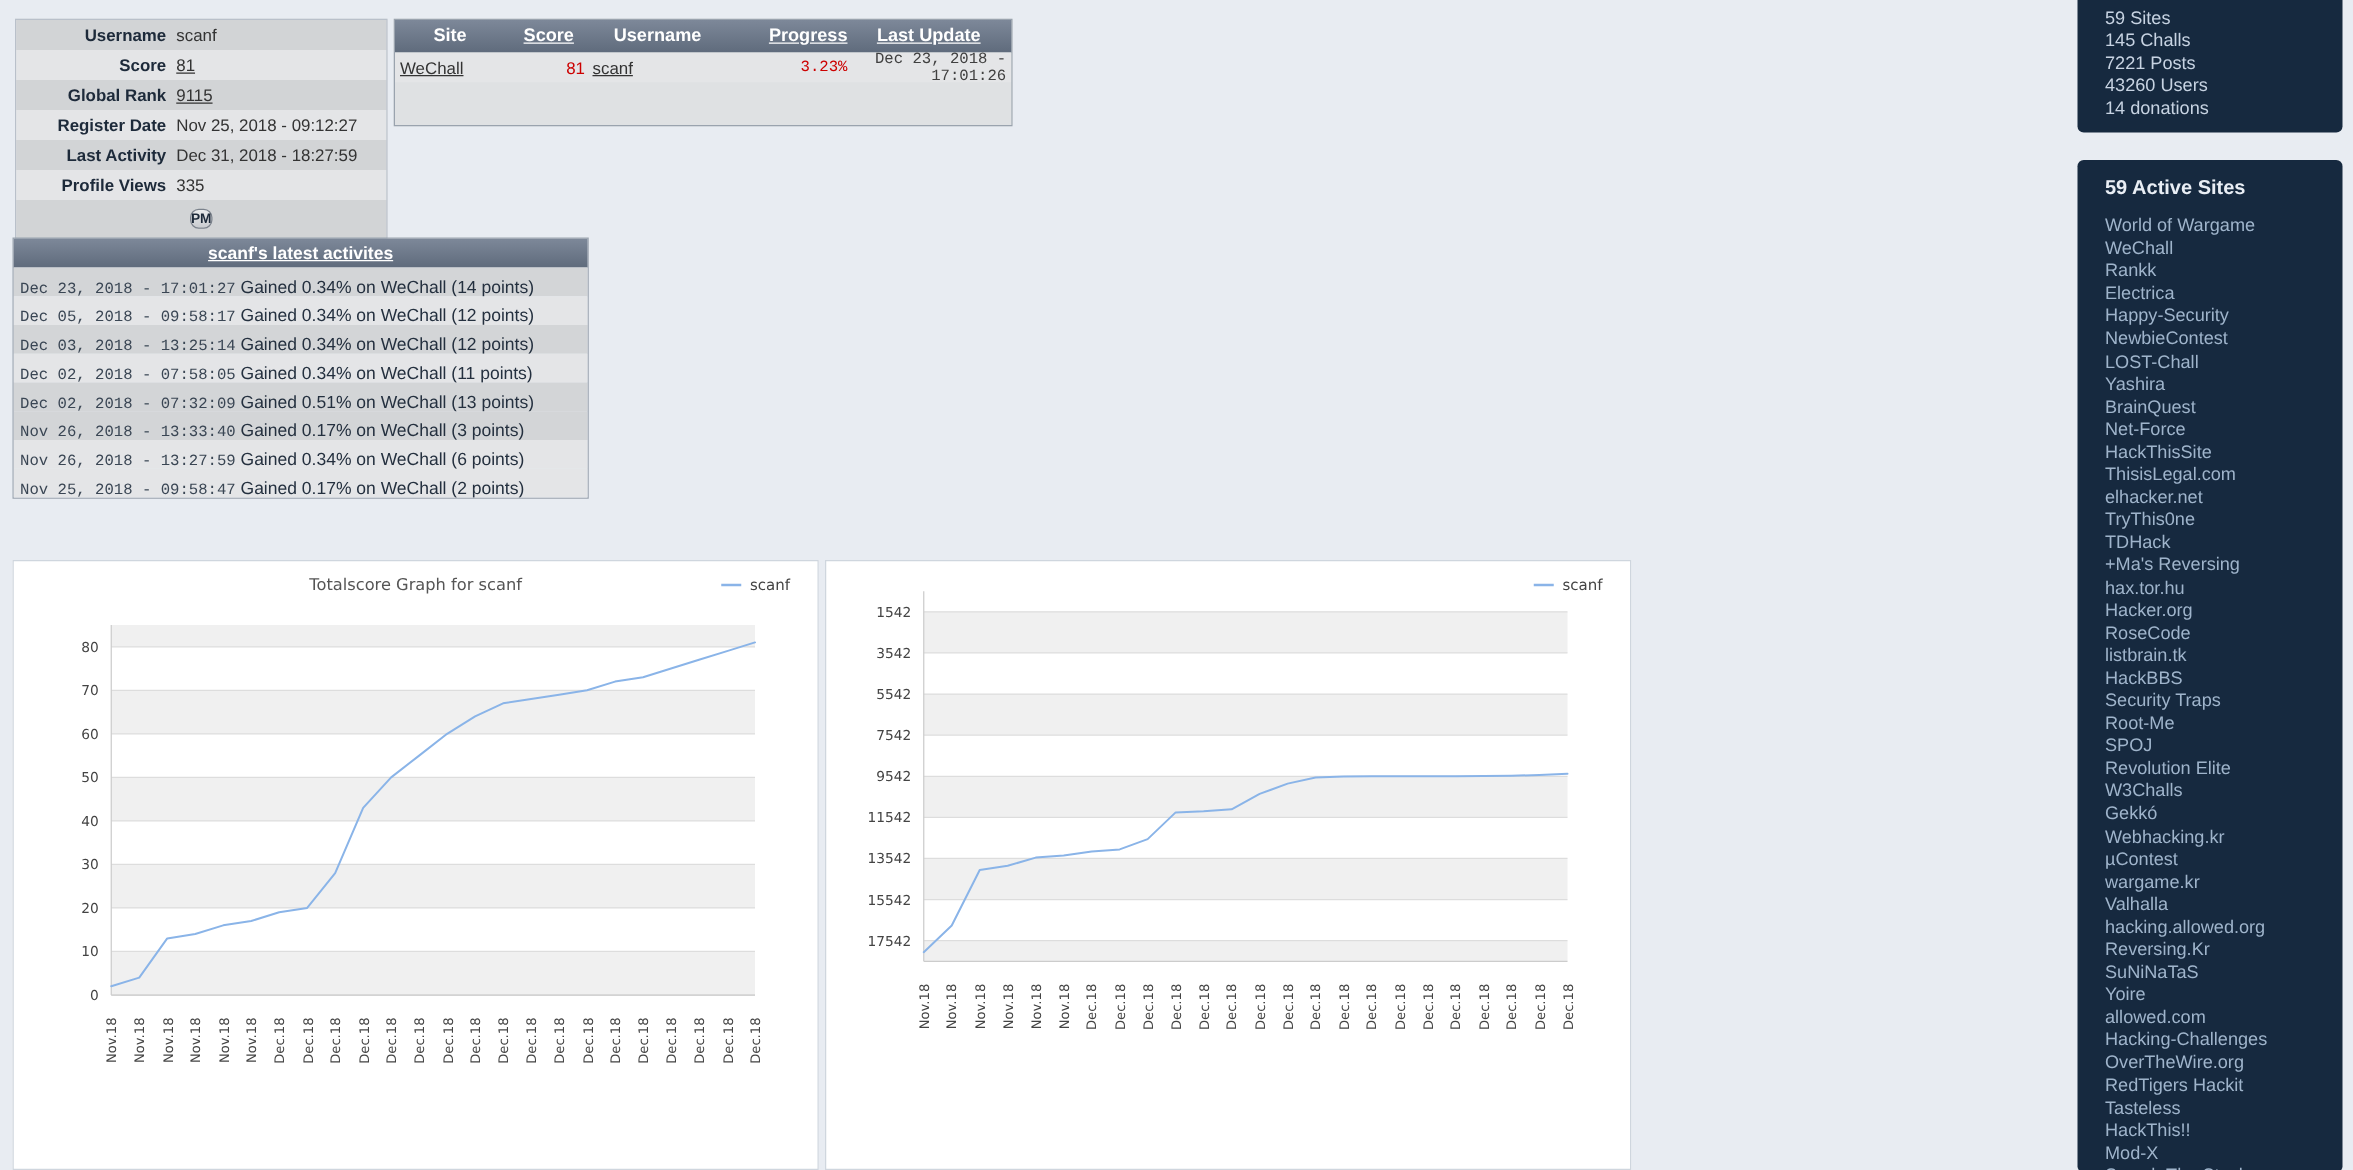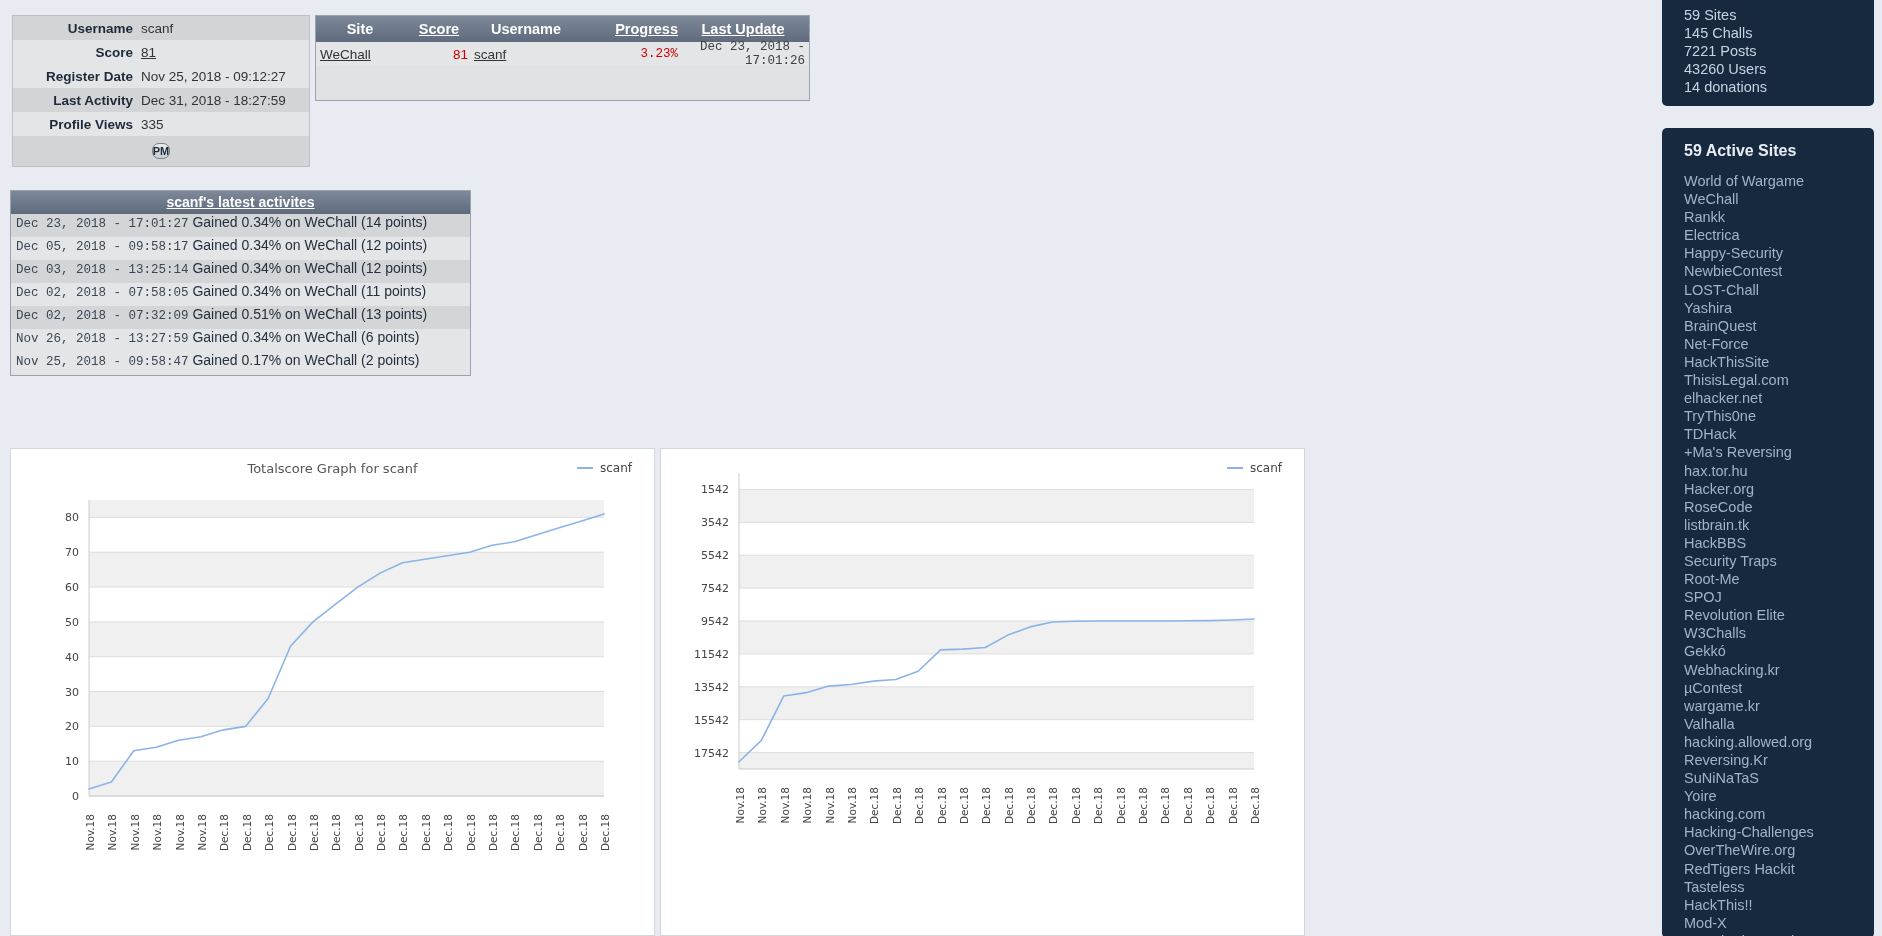--- a/index.html
+++ b/index.html
@@ -81,21 +81,21 @@
     width: 461px;
     border: 1px solid #9aa3ae;
   }
   .act-head {
     height: 23px; line-height: 23px; text-align: center;
     background: linear-gradient(#7d8899, #5f6b7c);
     color: #fff; font-weight: bold; font-size: 14px;
     text-decoration: underline;
   }
   .act-row {
-    height: 23px; line-height: 16px;
+    height: 23px; line-height: 30px;
     font-size: 14px; color: #24303f;
     white-space: nowrap; overflow: hidden;
   }
   .act-row.odd  { background: #d3d5d7; }
   .act-row.even { background: #e4e5e7; }
   .act-date {
     font-family: "Liberation Mono", monospace;
     font-size: 12.5px; color: #3a4654;
     padding-left: 5px;
   }
@@ -171,20 +171,24 @@
 
 <div class="profile-box">
   <div id="profile-rows">
       <div class="profile-row alt">
         <div class="profile-label">Username</div>
         <div class="profile-value">scanf</div>
       </div>
       <div class="profile-row plain">
         <div class="profile-label">Score</div>
         <div class="profile-value link">81</div>
+      </div>
+      <div class="profile-row alt">
+        <div class="profile-label">Global Rank</div>
+        <div class="profile-value link">9115</div>
       </div>
       <div class="profile-row plain">
         <div class="profile-label">Register Date</div>
         <div class="profile-value">Nov 25, 2018 - 09:12:27</div>
       </div>
       <div class="profile-row alt">
         <div class="profile-label">Last Activity</div>
         <div class="profile-value">Dec 31, 2018 - 18:27:59</div>
       </div>
       <div class="profile-row plain">
@@ -218,20 +222,21 @@
 </div>
 
 <div class="act-box">
   <div class="act-head">scanf's latest activites</div>
   <div id="act-rows">
       <div class="act-row odd"><span class="act-date">Dec 23, 2018 - 17:01:27</span> <span class="act-text">Gained 0.34% on WeChall (14 points)</span></div>
       <div class="act-row even"><span class="act-date">Dec 05, 2018 - 09:58:17</span> <span class="act-text">Gained 0.34% on WeChall (12 points)</span></div>
       <div class="act-row odd"><span class="act-date">Dec 03, 2018 - 13:25:14</span> <span class="act-text">Gained 0.34% on WeChall (12 points)</span></div>
       <div class="act-row even"><span class="act-date">Dec 02, 2018 - 07:58:05</span> <span class="act-text">Gained 0.34% on WeChall (11 points)</span></div>
       <div class="act-row odd"><span class="act-date">Dec 02, 2018 - 07:32:09</span> <span class="act-text">Gained 0.51% on WeChall (13 points)</span></div>
+      <div class="act-row odd"><span class="act-date">Nov 26, 2018 - 13:33:40</span> <span class="act-text">Gained 0.17% on WeChall (3 points)</span></div>
       <div class="act-row even"><span class="act-date">Nov 26, 2018 - 13:27:59</span> <span class="act-text">Gained 0.34% on WeChall (6 points)</span></div>
       <div class="act-row even"><span class="act-date">Nov 25, 2018 - 09:58:47</span> <span class="act-text">Gained 0.17% on WeChall (2 points)</span></div>
     </div>
 </div>
 
 <div class="chart-panel" id="chart-total">
   <div class="chart-title">Totalscore Graph for scanf</div>
   <div class="chart-legend">
     <span class="legend-swatch"></span>
     <span>scanf</span>
@@ -402,21 +407,21 @@
       <span class="site-link">W3Challs</span>
       <span class="site-link">Gekkó</span>
       <span class="site-link">Webhacking.kr</span>
       <span class="site-link">µContest</span>
       <span class="site-link">wargame.kr</span>
       <span class="site-link">Valhalla</span>
       <span class="site-link">hacking.allowed.org</span>
       <span class="site-link">Reversing.Kr</span>
       <span class="site-link">SuNiNaTaS</span>
       <span class="site-link">Yoire</span>
-      <span class="site-link">hacking.com</span>
+      <span class="site-link">allowed.com</span>
       <span class="site-link">Hacking-Challenges</span>
       <span class="site-link">OverTheWire.org</span>
       <span class="site-link">RedTigers Hackit</span>
       <span class="site-link">Tasteless</span>
       <span class="site-link">HackThis!!</span>
       <span class="site-link">Mod-X</span>
       <span class="site-link">Smash The Stack</span>
     </div>
 </div>
 

